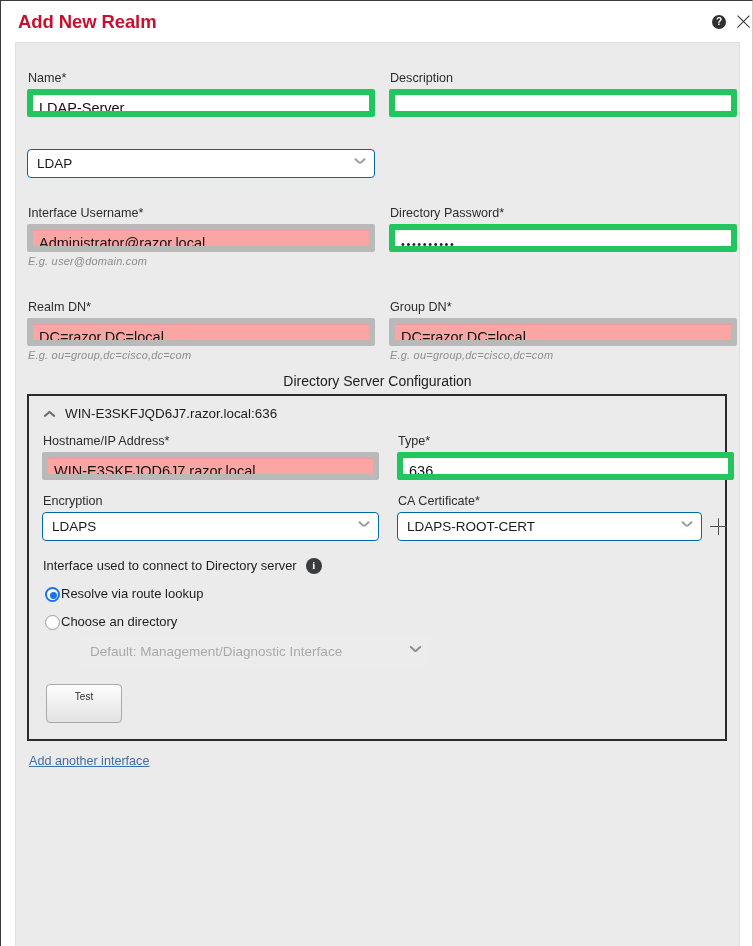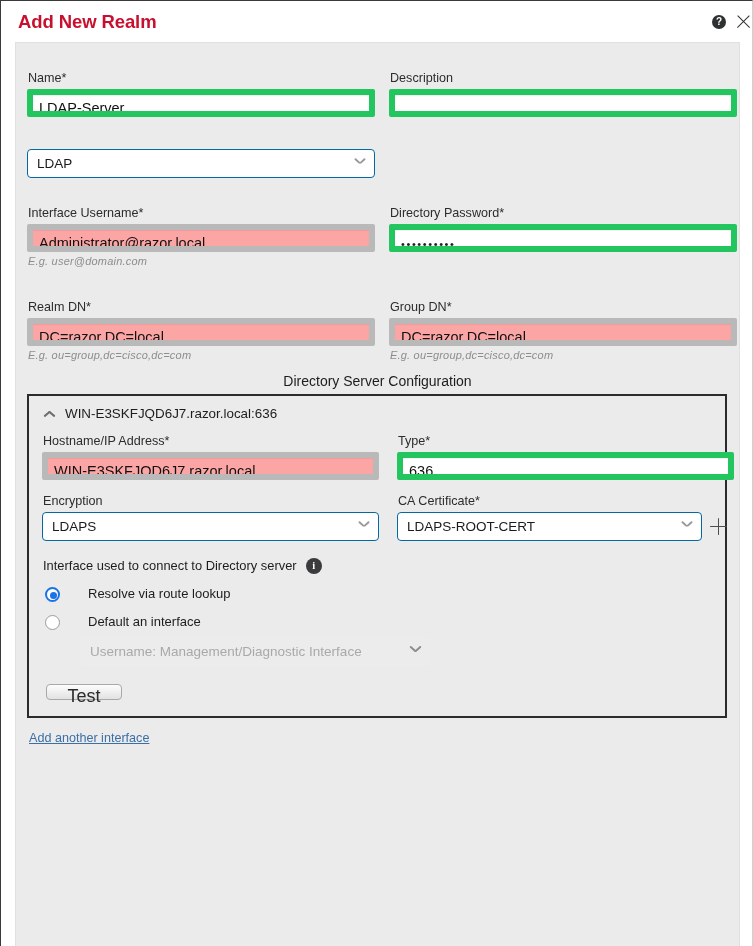--- a/index.html
+++ b/index.html
@@ -294,21 +294,21 @@
     font-family: "Liberation Serif", serif;
     line-height: 16px;
     text-align: center;
     cursor: pointer;
     user-select: none;
   }
 
   .radio-row {
     display: flex;
     align-items: center;
-    gap: 28px;
+    gap: 1px;
     margin: 12px 0 0 3px;
     cursor: pointer;
   }
   .radio {
     width: 15px;
     height: 15px;
     border-radius: 50%;
     box-sizing: border-box;
     border: 1.6px solid #9c9c9c;
     background: #ffffff;
@@ -336,26 +336,26 @@
   }
 
   .iface-select-wrap {
     margin: 7px 0 0 38px;
     width: 350px;
   }
 
   .test-btn {
     margin: 18px 0 0 4px;
     width: 76px;
-    height: 16px;
+    height: 39px;
     box-sizing: border-box;
     border: 1px solid #a9a9a9;
     border-radius: 4px;
     background: linear-gradient(#fdfdfd, #e2e2e2);
-    font-size: 18px;
+    font-size: 10px;
     color: #2b2b2b;
     text-align: center;
     line-height: 23px;
     cursor: pointer;
     user-select: none;
   }
 
   .add-link {
     display: inline-block;
     margin: 13px 0 0 2px;
@@ -484,26 +484,26 @@
         <span class="info-icon">i</span>
       </div>
 
       <div class="radio-row">
         <span class="radio on"></span>
         <span class="radio-label">Resolve via route lookup</span>
       </div>
 
       <div class="radio-row">
         <span class="radio"></span>
-        <span class="radio-label">Default an interface</span>
+        <span class="radio-label">Choose an directory</span>
       </div>
 
       <div class="iface-select-wrap">
         <div class="selbox disabled">
-          <span>Username: Management/Diagnostic Interface</span>
+          <span>Default: Management/Diagnostic Interface</span>
           <span class="chev"></span>
         </div>
       </div>
 
       <div class="test-btn">Test</div>
 
     </div>
 
     <a class="add-link">Add another interface</a>
 

